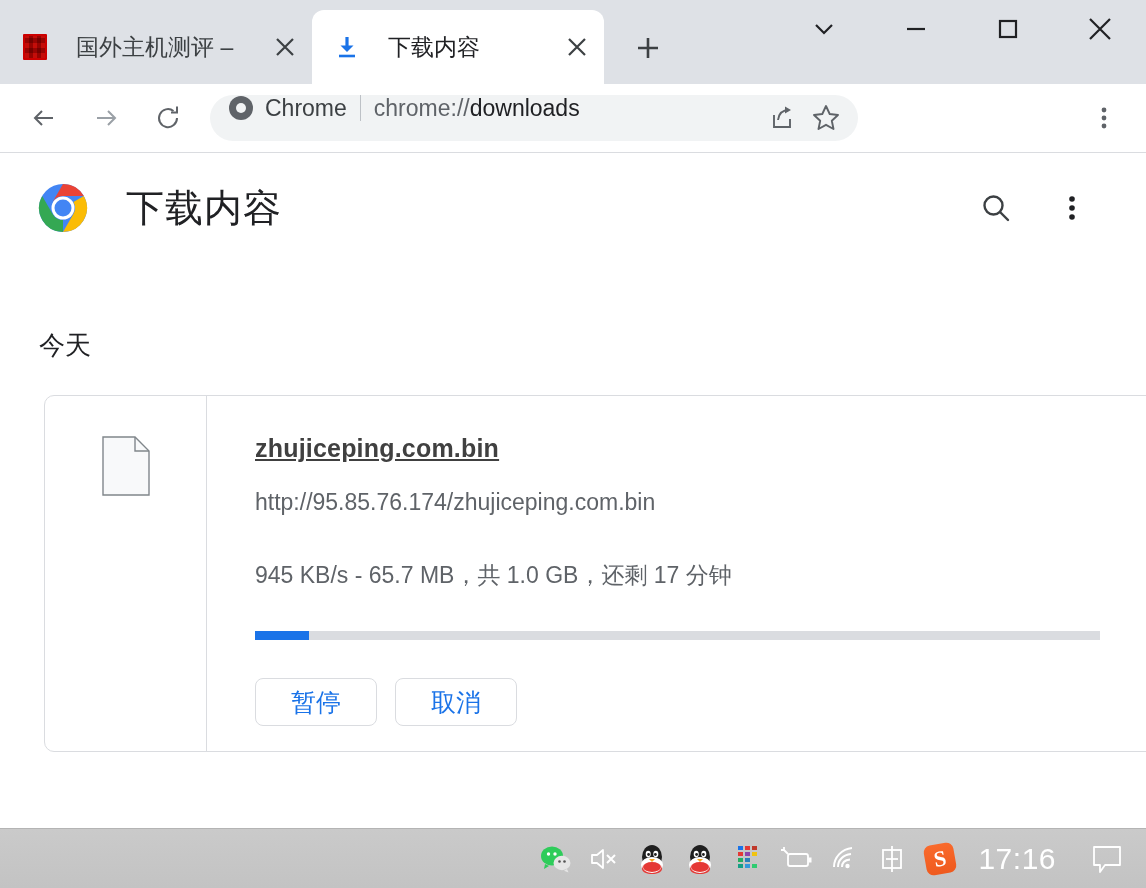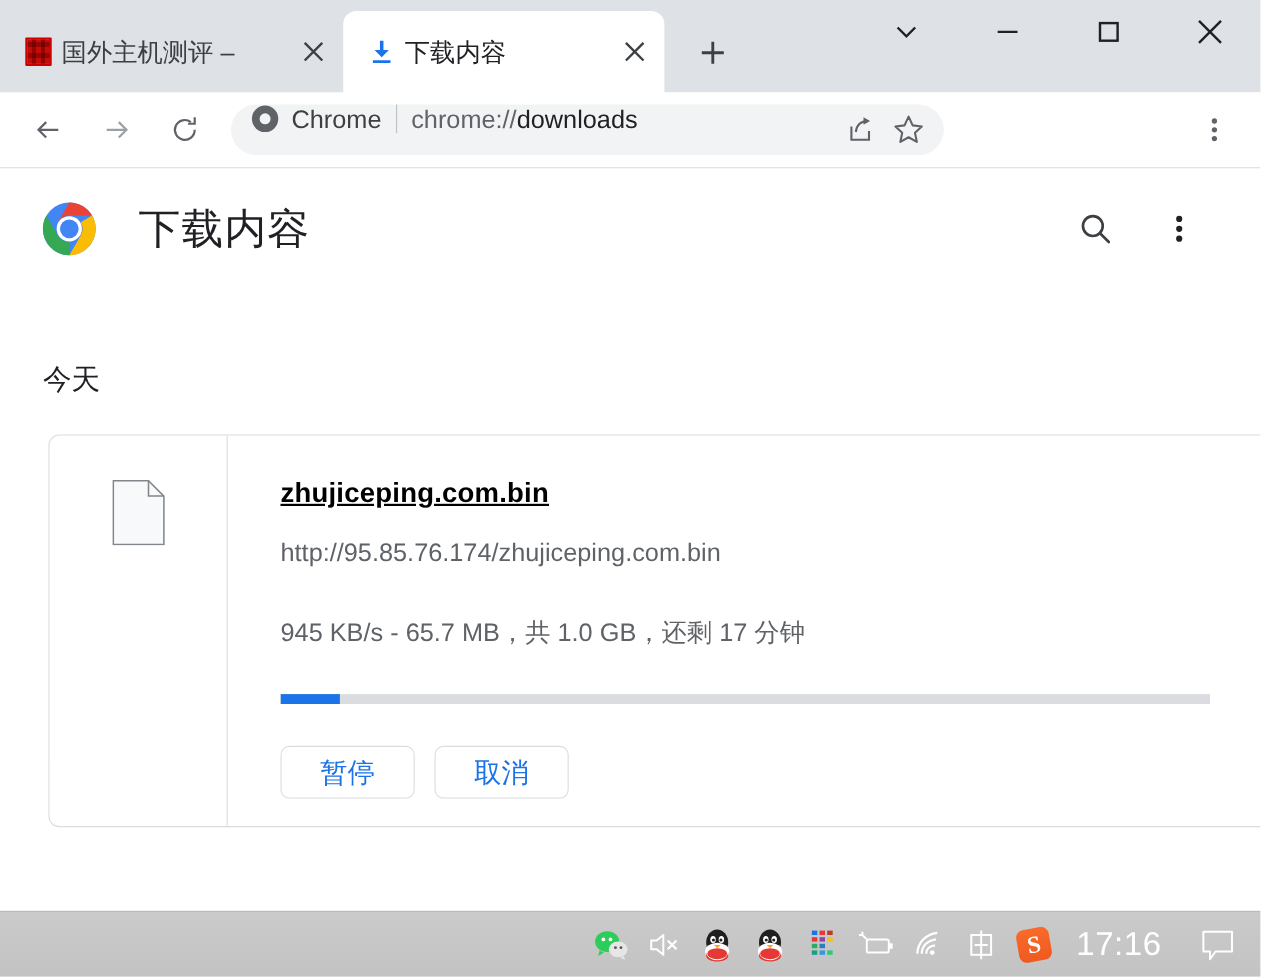--- a/index.html
+++ b/index.html
@@ -52,21 +52,21 @@
   }
   .dl-icon {
     width: 26px; height: 26px; flex: 0 0 26px;
     position: relative;
   }
   .dl-icon svg { display: block; }
   .tab-title {
     flex: 1 1 auto;
     font-size: 23px;
     color: #3c4043;
-    margin-left: 8px;
+    margin-left: 28px;
     white-space: nowrap;
     overflow: hidden;
     text-overflow: clip;
   }
   .tab.active .tab-title { color: #202124; }
   .tab-close {
     width: 34px; height: 34px; flex: 0 0 34px;
     display: flex; align-items: center; justify-content: center;
     border-radius: 50%;
   }
@@ -203,21 +203,21 @@
     display: flex; justify-content: center;
     padding-top: 40px;
   }
   .file-icon { width: 48px; height: 60px; }
   .card-body {
     flex: 1 1 auto;
     padding: 38px 0 0 48px;
     position: relative;
   }
   .file-name {
-    font-size: 25px; color: #000000; font-weight: 700;
+    font-size: 25px; color: #404040; font-weight: 700;
     letter-spacing: .2px;
   }
   .file-url {
     font-size: 23px; color: #5f6368;
     margin-top: 26px;
   }
   .file-status {
     font-size: 23px; color: #5f6368;
     margin-top: 44px;
   }

